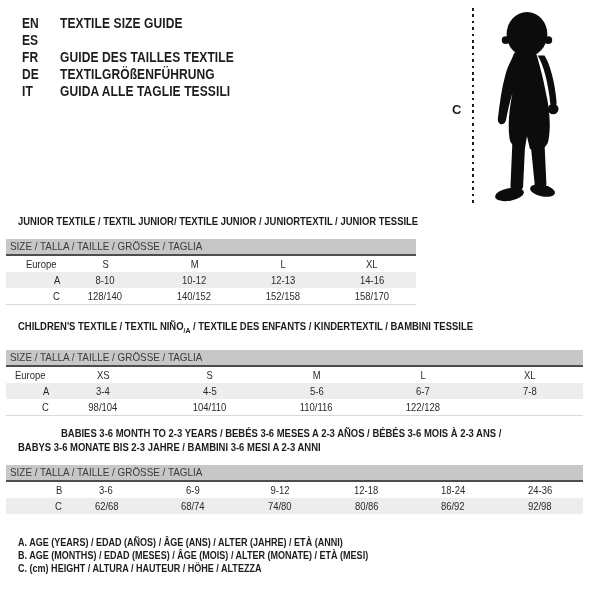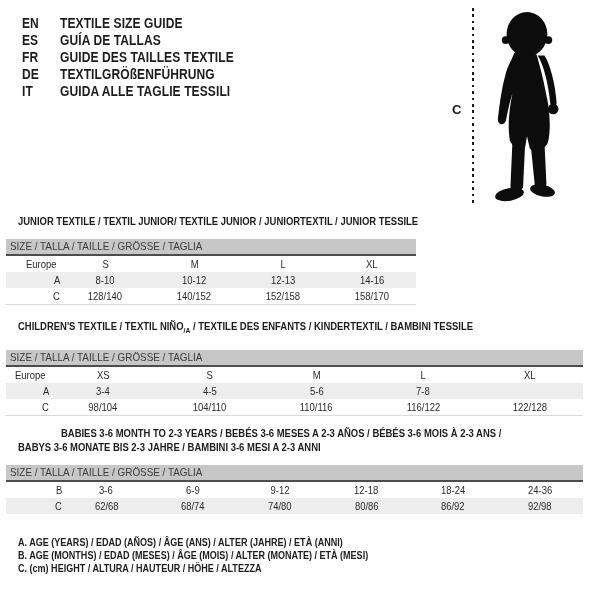--- a/index.html
+++ b/index.html
@@ -43,21 +43,20 @@
 </head>
 <body>
 
 <div class="lang">
   <div class="lang-row">
     <span class="lang-code"><span class="cx">EN</span></span>
     <span><span class="cx">TEXTILE SIZE GUIDE</span></span>
   </div>
   <div class="lang-row">
     <span class="lang-code"><span class="cx">ES</span></span>
-    <span><span class="cx">GUÍA DE TALLAS</span></span>
   </div>
   <div class="lang-row">
     <span class="lang-code"><span class="cx">FR</span></span>
     <span><span class="cx">GUIDE DES TAILLES TEXTILE</span></span>
   </div>
   <div class="lang-row">
     <span class="lang-code"><span class="cx">DE</span></span>
     <span><span class="cx">TEXTILGRÖßENFÜHRUNG</span></span>
   </div>
   <div class="lang-row">
@@ -132,28 +131,28 @@
     <span class="val"><span class="cx cxc">S</span></span>
     <span class="val"><span class="cx cxc">M</span></span>
     <span class="val"><span class="cx cxc">L</span></span>
     <span class="val"><span class="cx cxc">XL</span></span>
   </div>
   <div class="trow shade">
     <span class="lab"><span class="cx">A</span></span>
     <span class="val"><span class="cx cxc">3-4</span></span>
     <span class="val"><span class="cx cxc">4-5</span></span>
     <span class="val"><span class="cx cxc">5-6</span></span>
+    <span class="val"><span class="cx cxc">6-7</span></span>
     <span class="val"><span class="cx cxc">7-8</span></span>
   </div>
   <div class="trow endline">
     <span class="lab"><span class="cx">C</span></span>
     <span class="val"><span class="cx cxc">98/104</span></span>
     <span class="val"><span class="cx cxc">104/110</span></span>
     <span class="val"><span class="cx cxc">110/116</span></span>
-    <span class="val"><span class="cx cxc">116/122</span></span>
     <span class="val"><span class="cx cxc">122/128</span></span>
   </div>
 </div>
 
 <div class="ttl" style="top:427px;margin-left:43px;">
   <span class="cx">BABIES 3-6 MONTH TO 2-3 YEARS / BEBÉS 3-6 MESES A 2-3 AÑOS / BÉBÉS 3-6 MOIS À 2-3 ANS /</span>
 </div>
 <div class="ttl" style="top:441px;">
   <span class="cx">BABYS 3-6 MONATE BIS 2-3 JAHRE / BAMBINI 3-6 MESI A 2-3 ANNI</span>
 </div>

